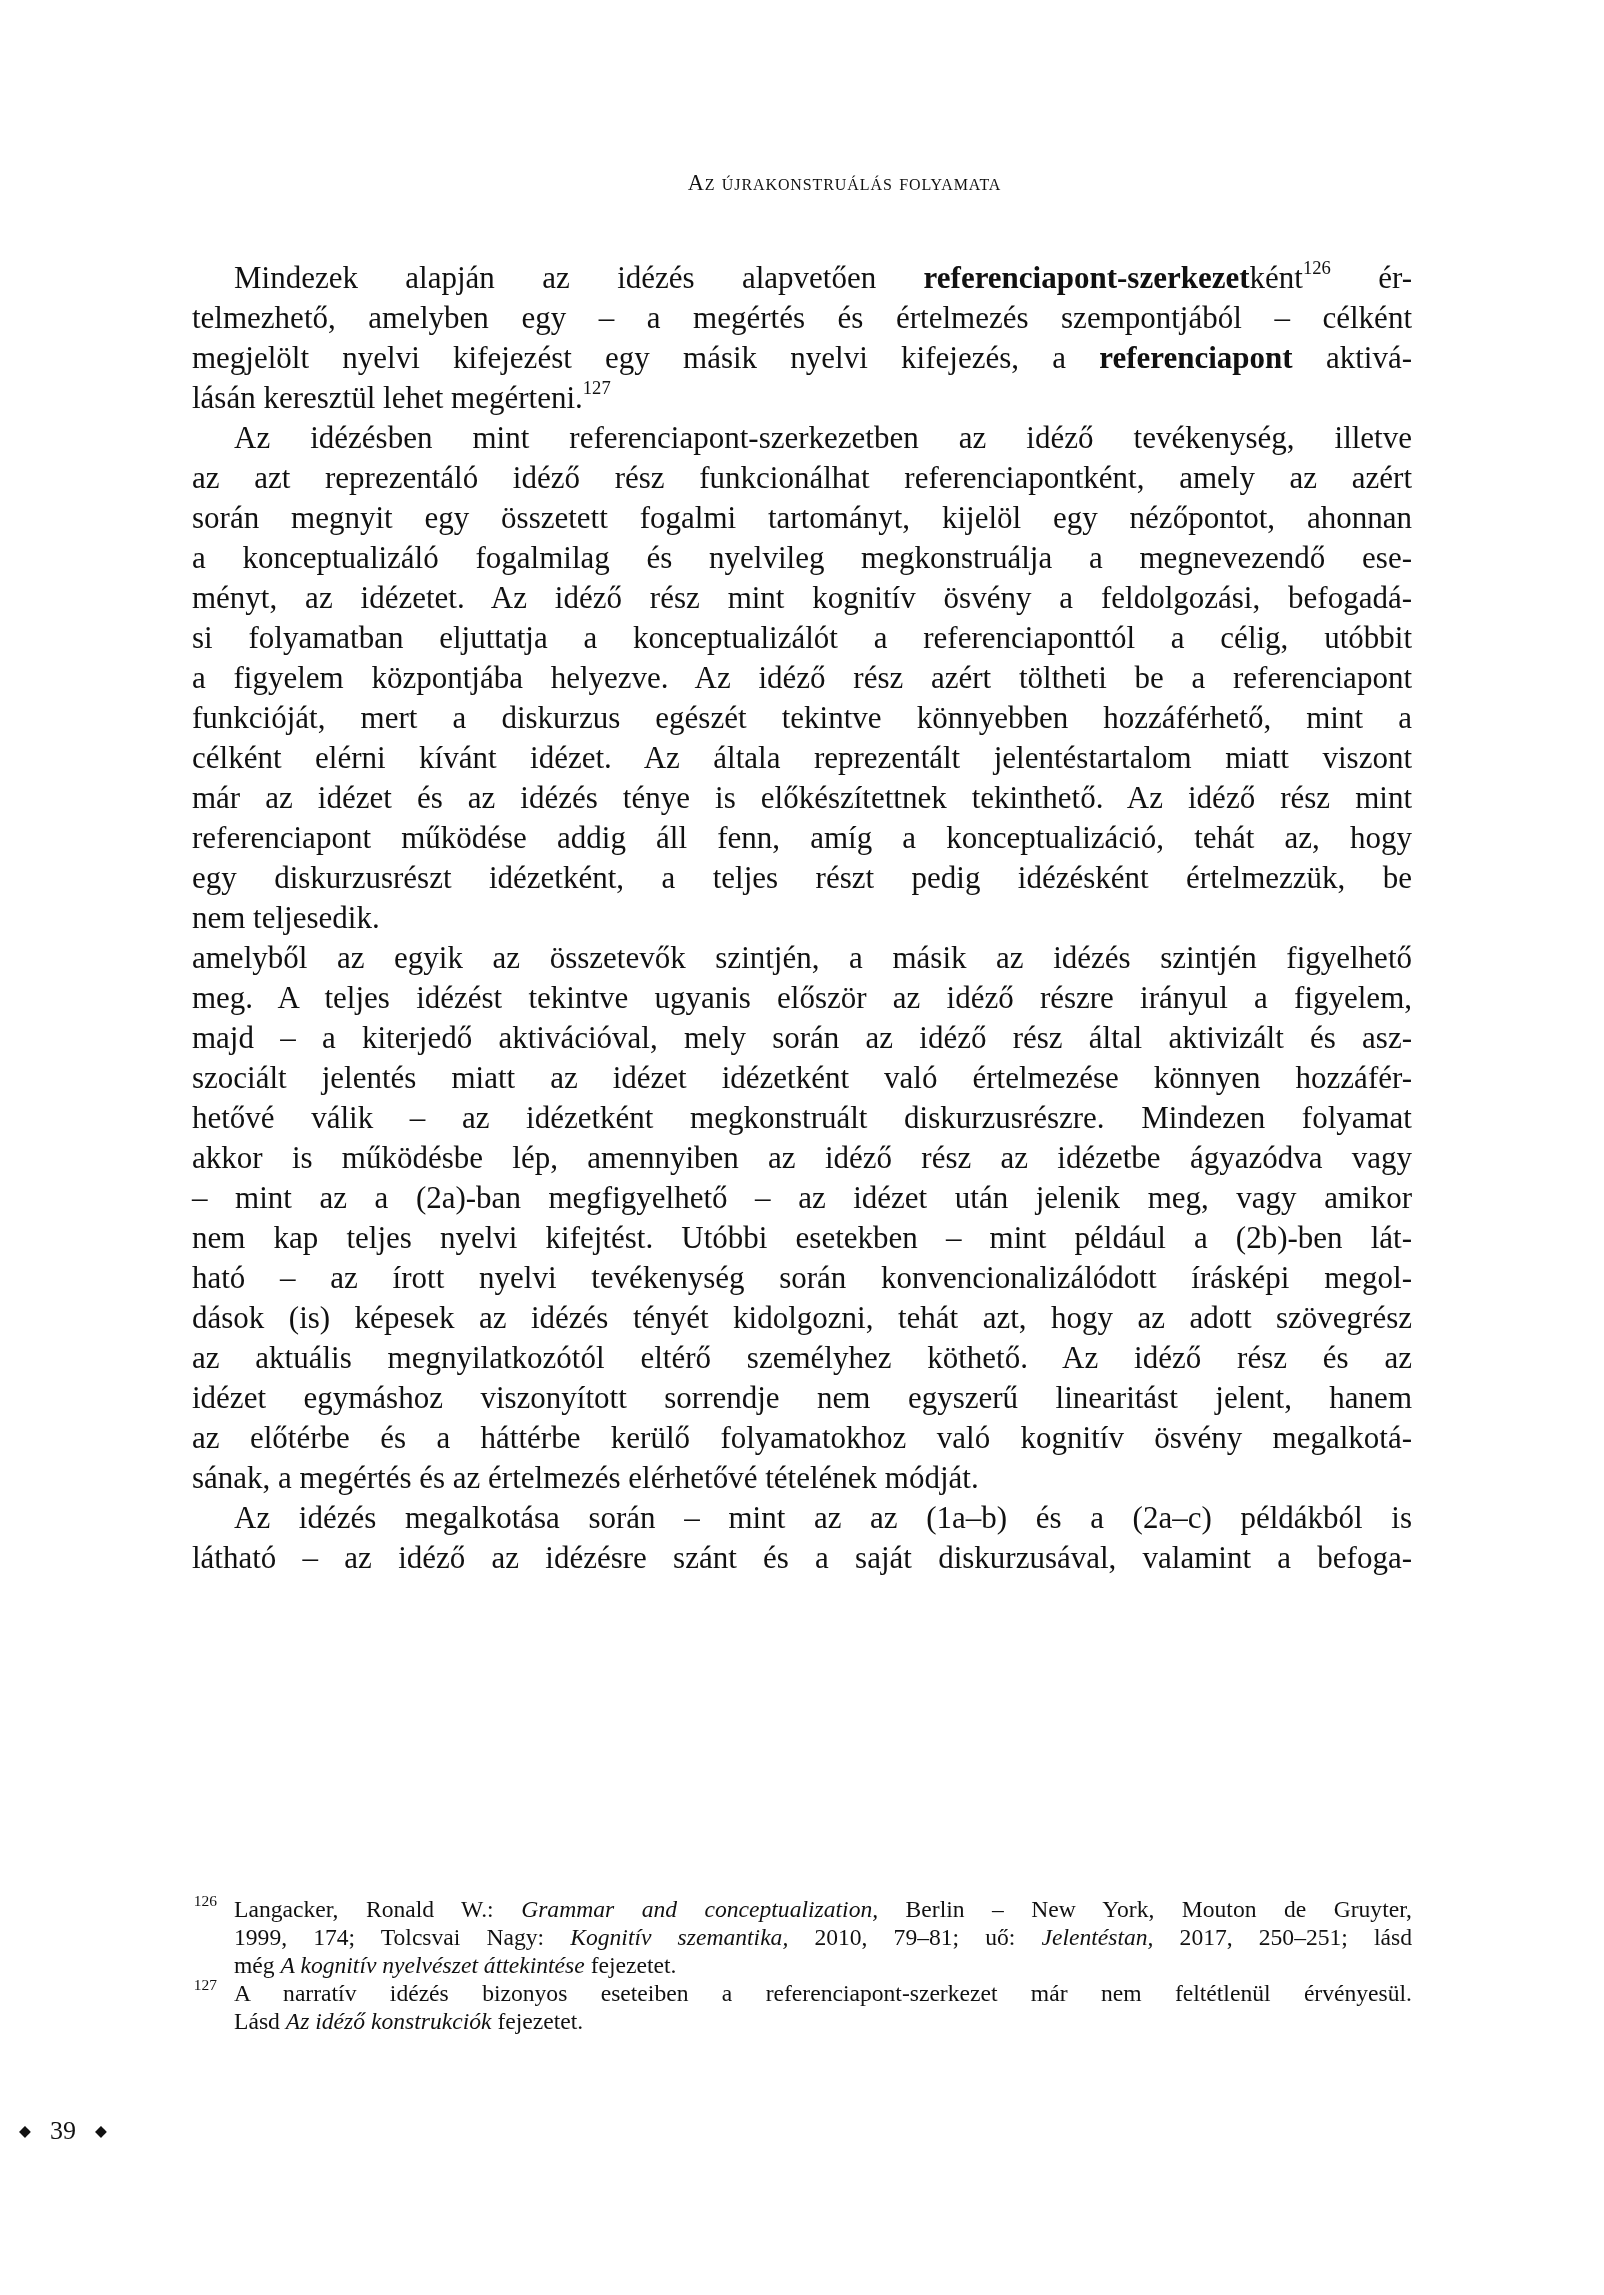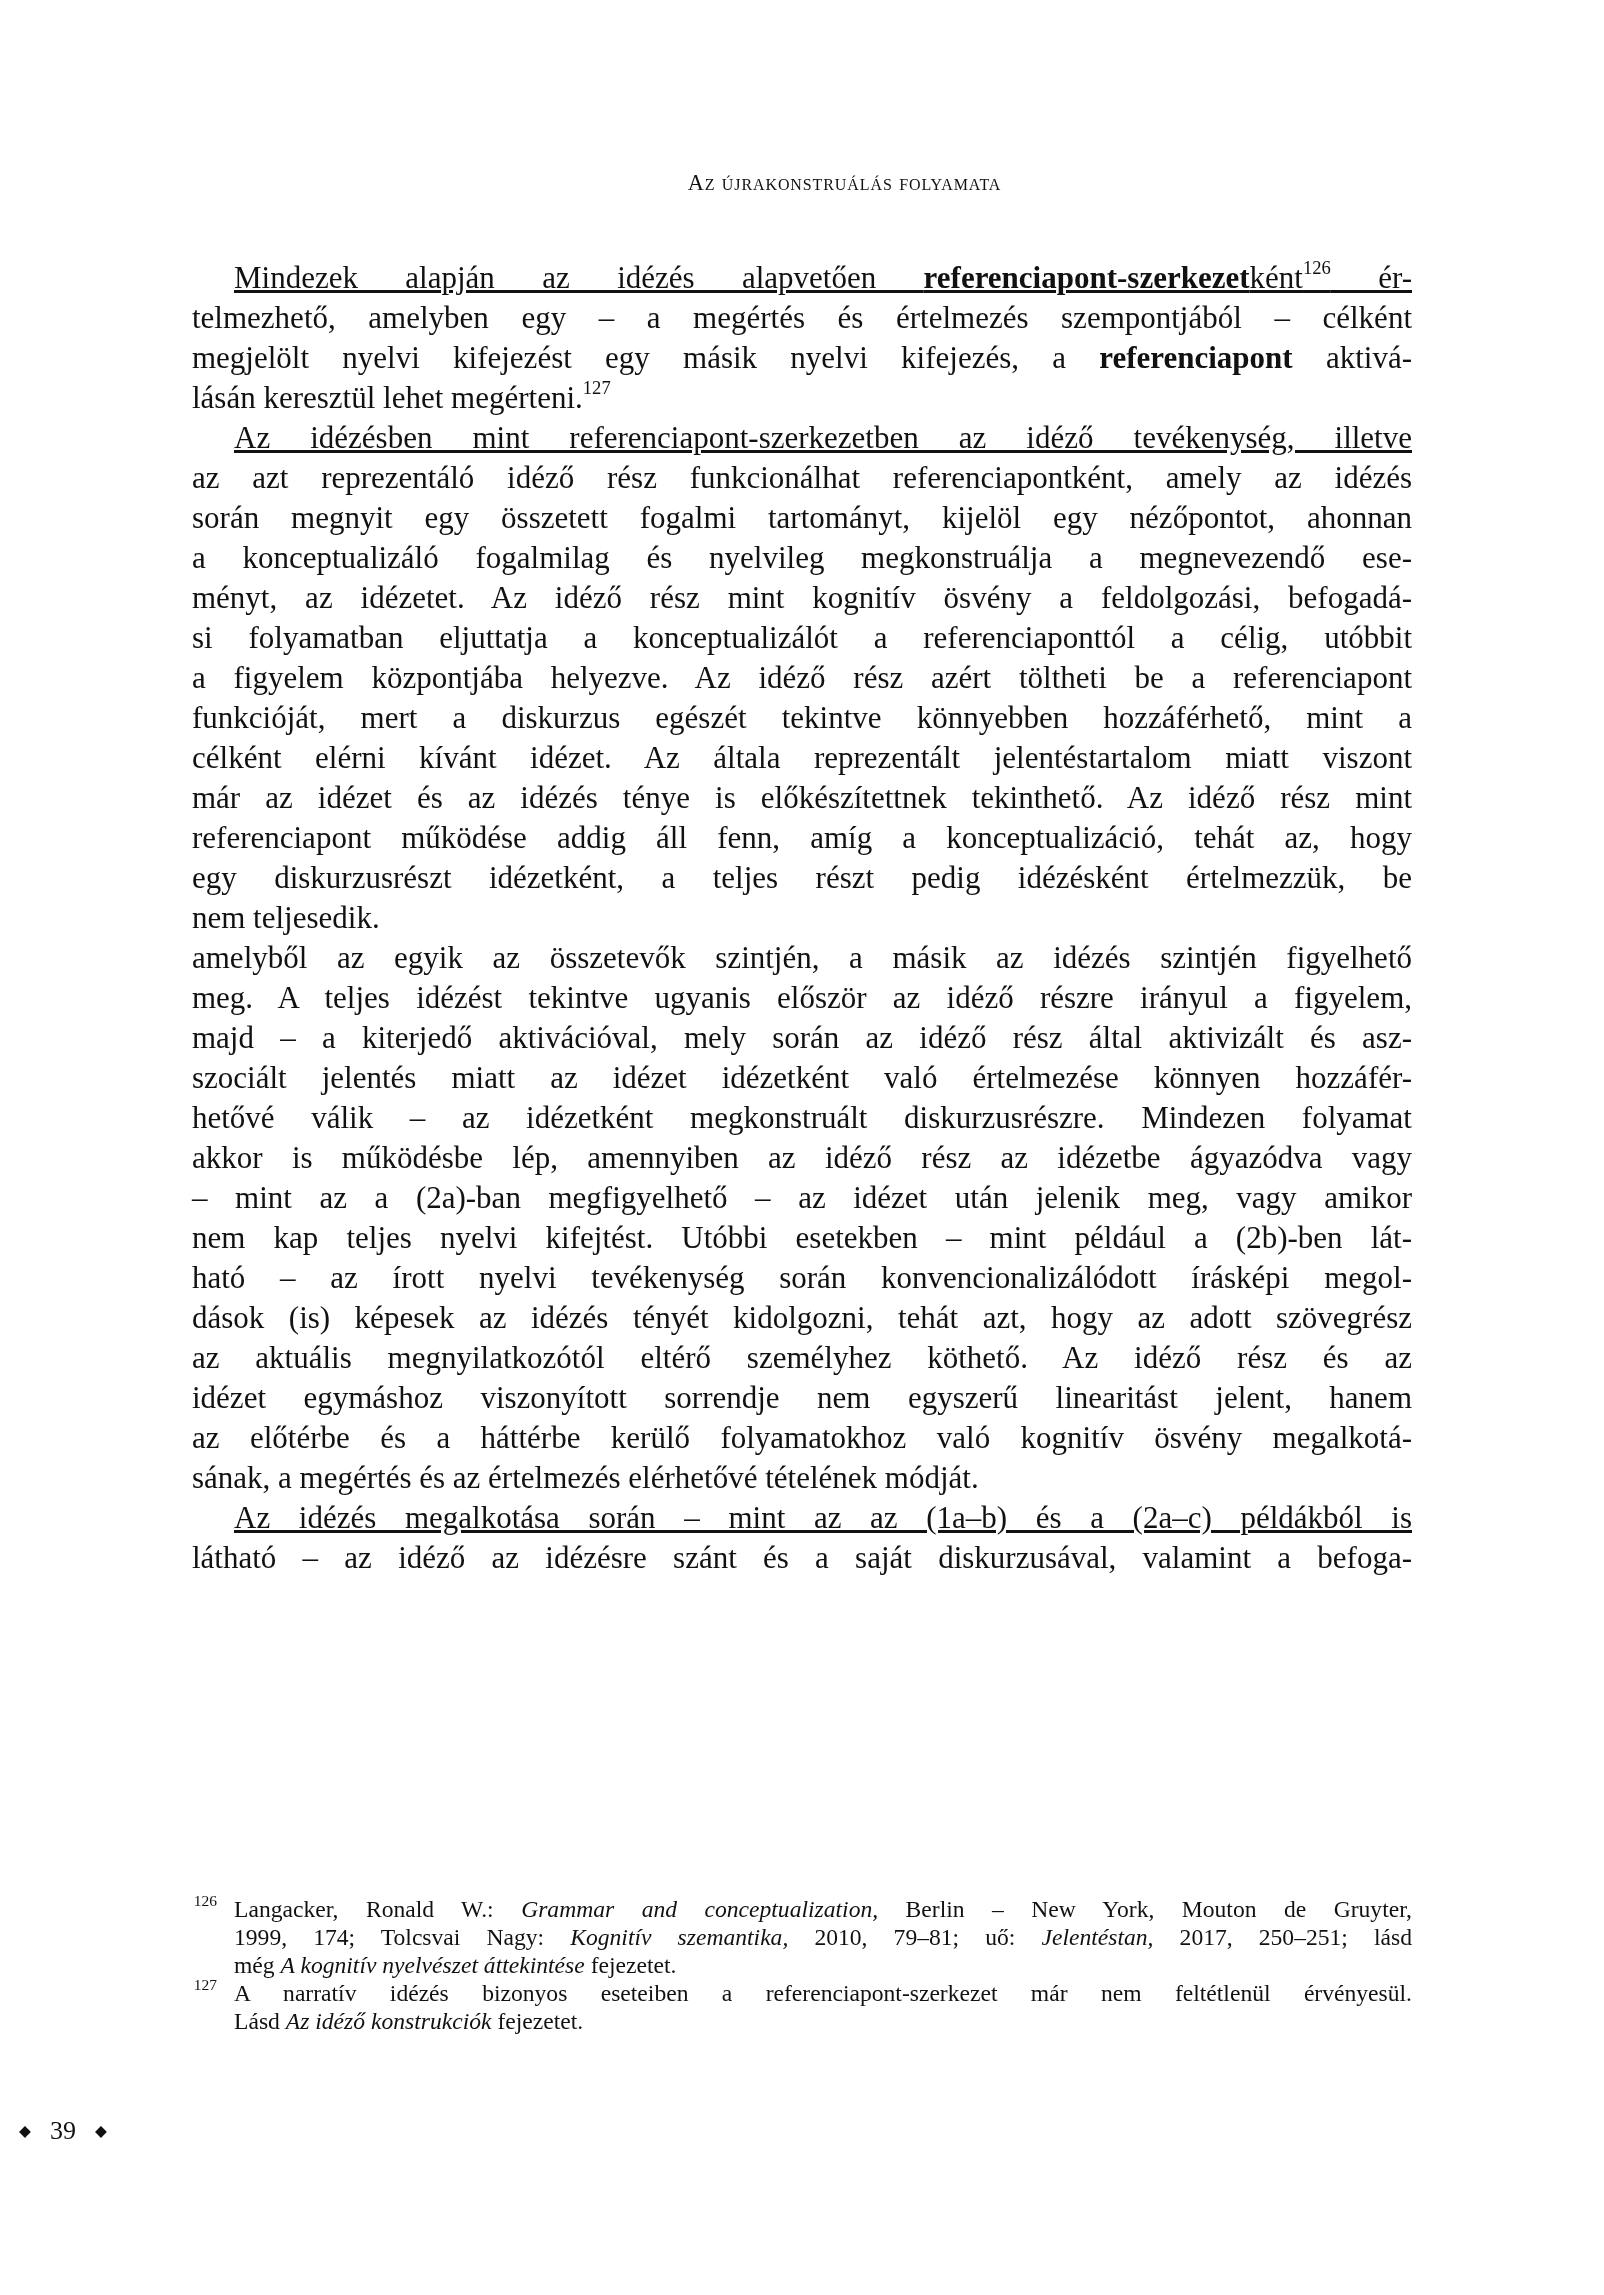--- a/index.html
+++ b/index.html
@@ -18,21 +18,21 @@
   }
   .body-text {
     position: absolute; left: 192px; top: 258px; width: 1220px;
   }
   .line {
     height: 40px; line-height: 40px; white-space: nowrap;
     font-family: "Liberation Serif", "DejaVu Serif", serif;
     font-size: 31px;
     text-align: justify; text-align-last: justify;
   }
-  .line.indent { padding-left: 42px; text-decoration: underline; }
+  .line.indent { padding-left: 42px; }
   .line.last { text-align-last: left; }
   .line b { font-weight: bold; }
   sup { font-size: 0.6em; line-height: 0; vertical-align: 0.75em; }
   .footnotes {
     position: absolute; left: 192px; top: 1895px; width: 1220px;
   }
   .fn { position: relative; padding-left: 42px; }
   .fn-num {
     position: absolute; left: 1.7px; top: -3.4px;
     font-family: "Liberation Serif", "DejaVu Serif", serif;
@@ -60,21 +60,21 @@
 
 <div class="body-text" id="body-text">
     <div>
       <div class="line indent"><span>Mindezek alapján az idézés alapvetően </span><b>referenciapont-szerkezet</b><span>ként</span><sup>126</sup><span> ér-</span></div>
       <div class="line"><span>telmezhető, amelyben egy – a megértés és értelmezés szempontjából – célként</span></div>
       <div class="line"><span>megjelölt nyelvi kifejezést egy másik nyelvi kifejezés, a </span><b>referenciapont</b><span> aktivá-</span></div>
       <div class="line last"><span>lásán keresztül lehet megérteni.</span><sup>127</sup></div>
     </div>
     <div>
       <div class="line indent"><span>Az idézésben mint referenciapont-szerkezetben az idéző tevékenység, illetve</span></div>
-      <div class="line"><span>az azt reprezentáló idéző rész funkcionálhat referenciapontként, amely az idézés</span></div>
+      <div class="line"><span>az azt reprezentáló idéző rész funkcionálhat referenciapontként, amely az azért</span></div>
       <div class="line"><span>során megnyit egy összetett fogalmi tartományt, kijelöl egy nézőpontot, ahonnan</span></div>
       <div class="line"><span>a konceptualizáló fogalmilag és nyelvileg megkonstruálja a megnevezendő ese-</span></div>
       <div class="line"><span>ményt, az idézetet. Az idéző rész mint kognitív ösvény a feldolgozási, befogadá-</span></div>
       <div class="line"><span>si folyamatban eljuttatja a konceptualizálót a referenciaponttól a célig, utóbbit</span></div>
       <div class="line"><span>a figyelem központjába helyezve. Az idéző rész azért töltheti be a referenciapont</span></div>
       <div class="line"><span>funkcióját, mert a diskurzus egészét tekintve könnyebben hozzáférhető, mint a</span></div>
       <div class="line"><span>célként elérni kívánt idézet. Az általa reprezentált jelentéstartalom miatt viszont</span></div>
       <div class="line"><span>már az idézet és az idézés ténye is előkészítettnek tekinthető. Az idéző rész mint</span></div>
       <div class="line"><span>referenciapont működése addig áll fenn, amíg a konceptualizáció, tehát az, hogy</span></div>
       <div class="line"><span>egy diskurzusrészt idézetként, a teljes részt pedig idézésként értelmezzük, be</span></div>

